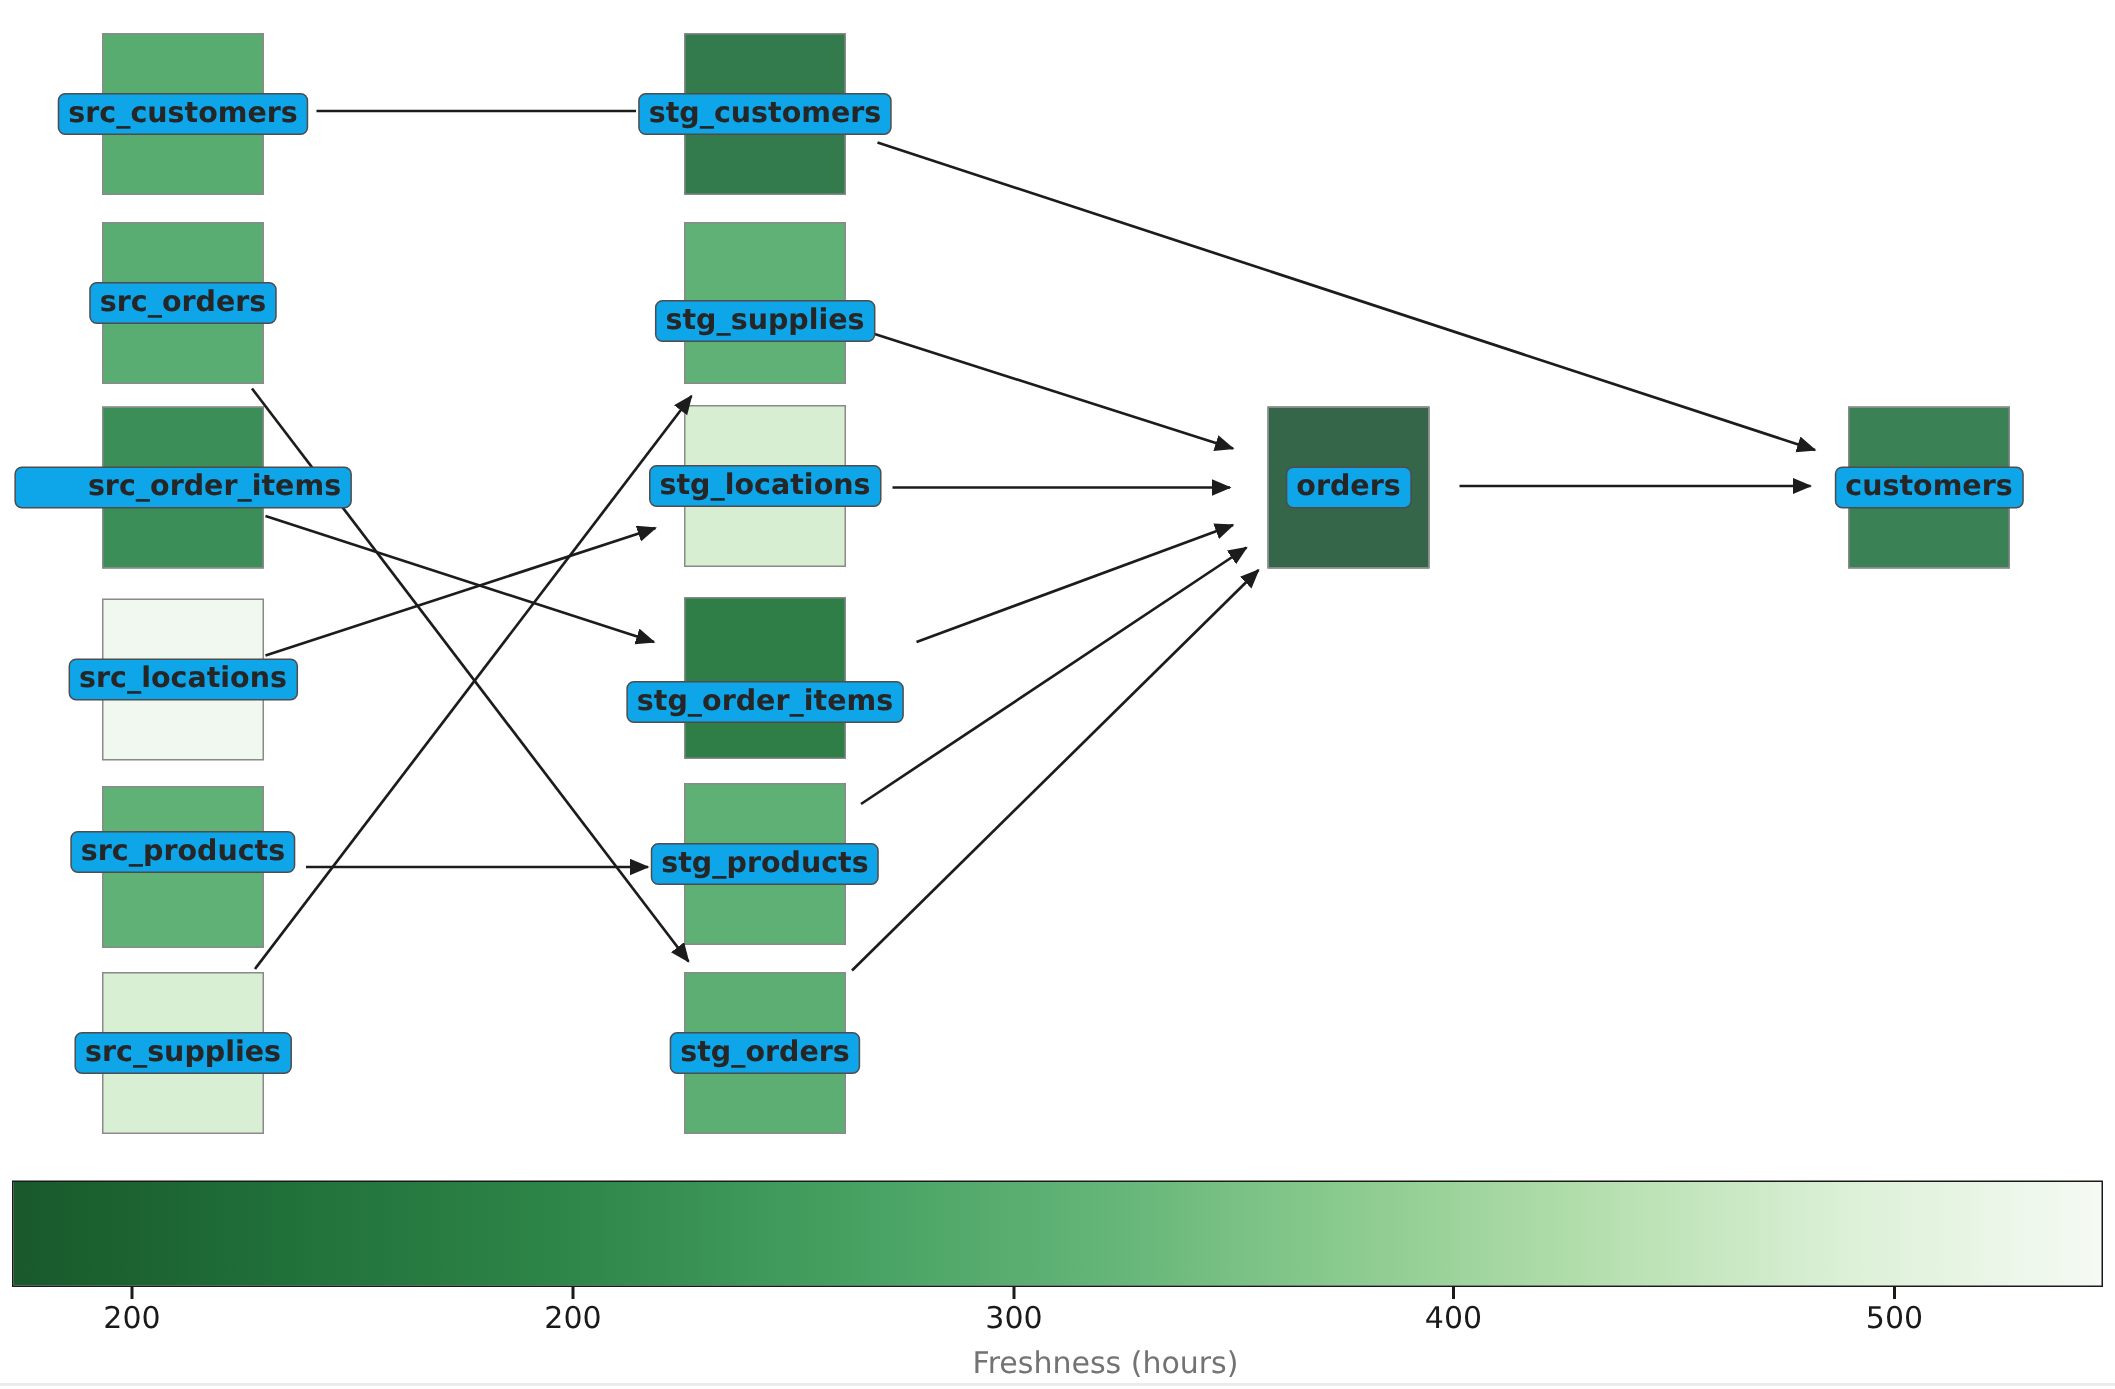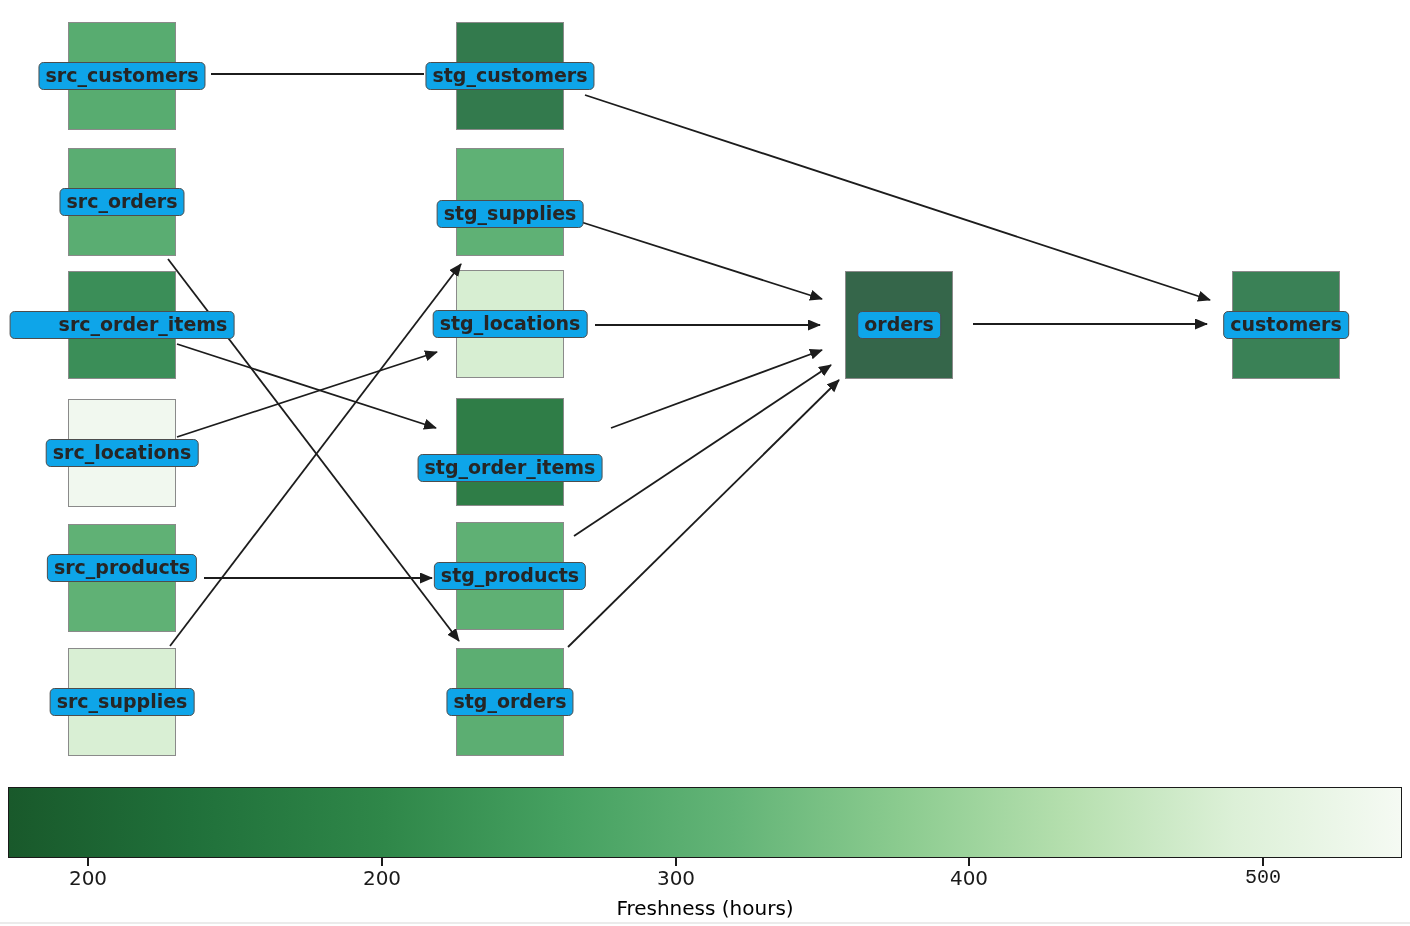--- a/index.html
+++ b/index.html
@@ -51,23 +51,24 @@
     transform:translateX(-50%);
     font-size:20px;
     color:#1a1a1a;
     white-space:nowrap;
     z-index:2;
   }
   #axis-label {
     position:absolute;
     transform:translateX(-50%);
     font-size:20px;
-    color:#000000;
+    color:#737373;
     white-space:nowrap;
     z-index:2;
+    margin-left:32px;
   }
   #bottom-edge-line {
     position:absolute;
     left:0; width:1410px; height:1.5px;
     background:#ebebeb;
     z-index:1;
   }
 </style>
 </head>
 <body>
@@ -134,19 +135,19 @@
     <div id="colorbar-ticks">
         <div class="cbar-tick" style="left: 87.2px; top: 858px;"></div>
         <div class="cbar-tick-label" style="left: 88px; top: 866px;">200</div>
         <div class="cbar-tick" style="left: 381.2px; top: 858px;"></div>
         <div class="cbar-tick-label" style="left: 382px; top: 866px;">200</div>
         <div class="cbar-tick" style="left: 675.2px; top: 858px;"></div>
         <div class="cbar-tick-label" style="left: 676px; top: 866px; text-align: center;">300</div>
         <div class="cbar-tick" style="left: 968.2px; top: 858px;"></div>
         <div class="cbar-tick-label" style="left: 969px; top: 866px;">400</div>
         <div class="cbar-tick" style="left: 1262.2px; top: 858px;"></div>
-        <div class="cbar-tick-label" style="left: 1263px; top: 866px; font-family: Liberation Mono, monospace;">500</div>
+        <div class="cbar-tick-label" style="left: 1263px; top: 866px;">500</div>
       </div>
     <div id="axis-label" style="left: 705px; top: 896px;">Freshness (hours)</div>
   </div>
 
   <div id="bottom-edge-line" style="top: 922px;"></div>
 </div>
 
 </body></html>

